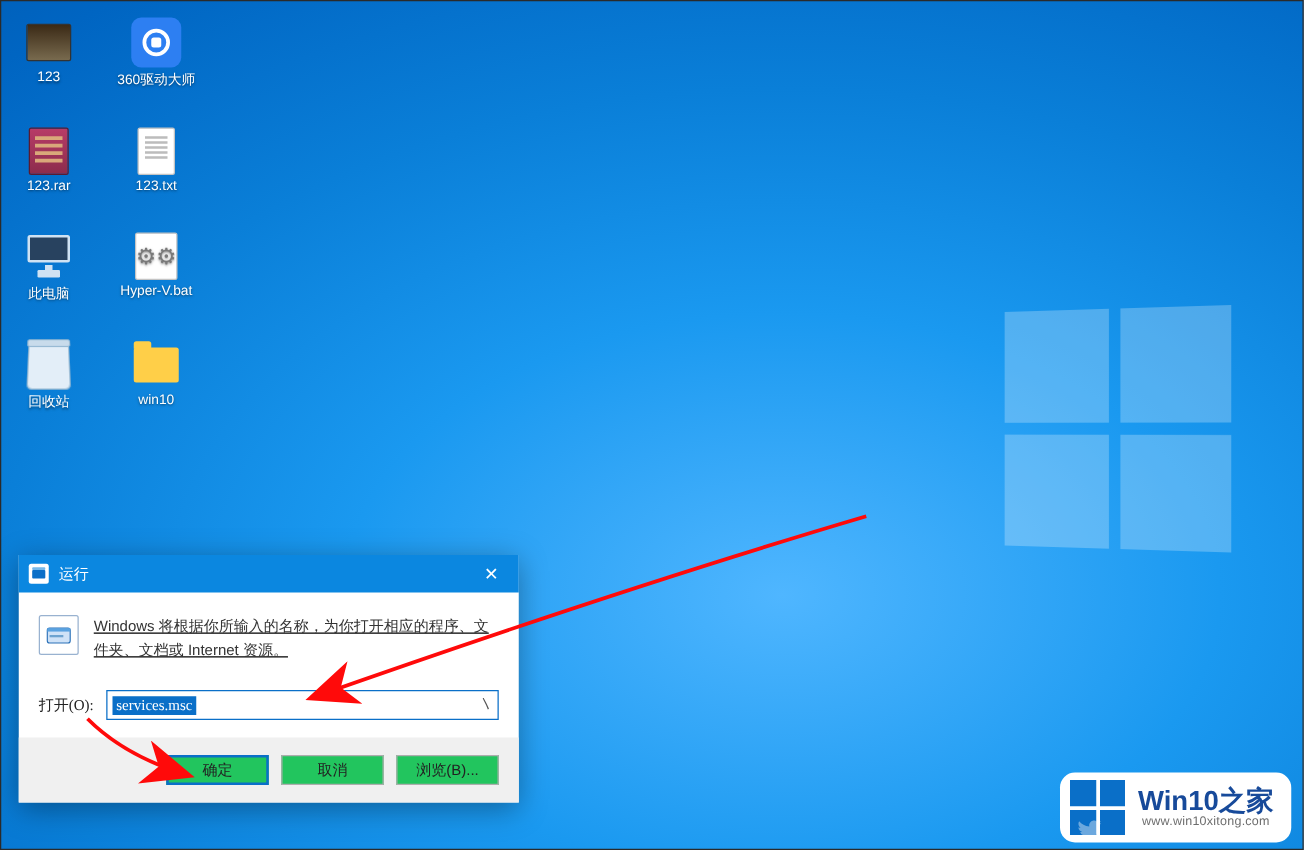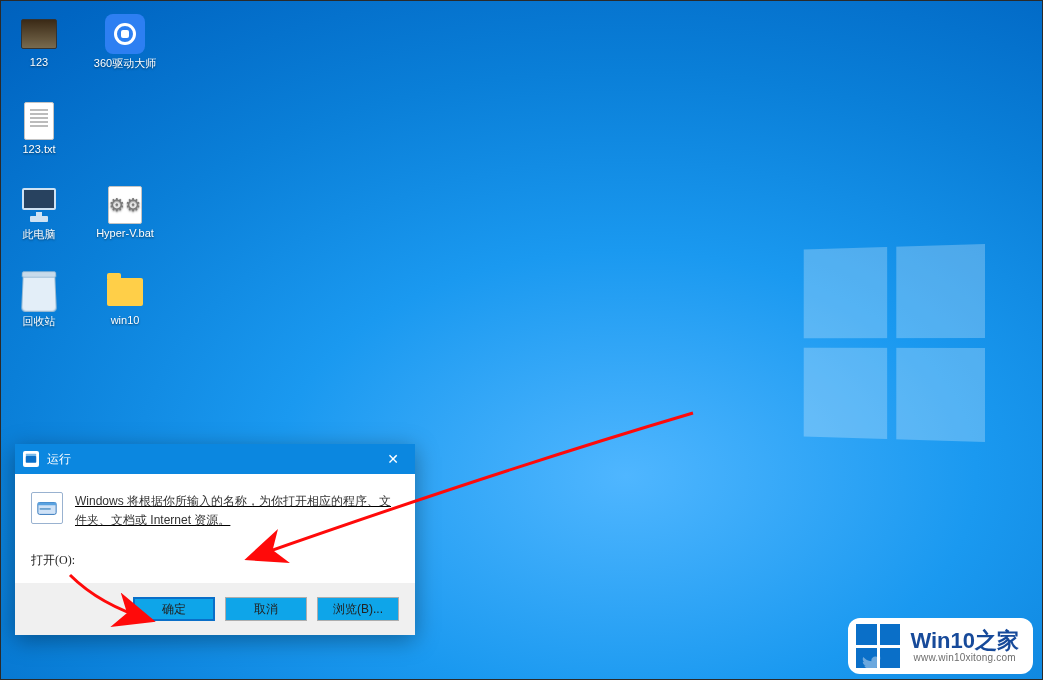--- a/index.html
+++ b/index.html
@@ -60,21 +60,21 @@
   .run-body{padding:18px 16px 4px 16px;display:flex;gap:12px;text-decoration:underline;}
   .run-body .ricon{width:32px;height:32px;background:#fff;border:1px solid #99b2d0;border-radius:2px;display:flex;align-items:center;justify-content:center;flex-shrink:0;}
   .run-body .desc{font-size:12px;color:#333;line-height:1.6;}
   .run-open{padding:18px 16px 14px 16px;display:flex;align-items:center;gap:10px;font-family:Liberation Serif, serif;}
   .run-open label{font-size:12px;color:#222;}
   .combo{flex:1;position:relative;height:24px;border:1px solid #0a6fc8;background:#fff;display:flex;align-items:center;}
   .combo .val{flex:1;height:100%;display:flex;align-items:center;padding:0 4px;}
   .combo .sel{background:#0a6fc8;color:#fff;padding:0px 3px;font-size:12px;}
   .combo .dd{width:18px;display:flex;align-items:center;justify-content:center;color:#555;font-size:10px;border-left:0;}
   .run-footer{background:#f0f0f0;padding:14px 16px;display:flex;justify-content:flex-end;gap:10px;}
-  .btn{width:82px;height:24px;background:#0ea5e9;border:1px solid #adadad;font-size:12px;color:#222;display:flex;align-items:center;justify-content:center;cursor:pointer;}
+  .btn{width:82px;height:24px;background:#22c55e;border:1px solid #adadad;font-size:12px;color:#222;display:flex;align-items:center;justify-content:center;cursor:pointer;}
   .btn.primary{border:2px solid #0a6fc8;}
 
   
   .arrows{position:absolute;inset:0;pointer-events:none;}
 
   
   .tray{position:absolute;right:160px;bottom:2px;color:#a4dcff;}
 
   
   .frame-border{position:absolute;inset:0;border:1px solid #2a2a2a;pointer-events:none;}
@@ -95,20 +95,26 @@
       <div class="d-icon">
         <div class="glyph">
             <div class="driver360">
               <div class="inner"></div>
             </div>
           </div>
         <div class="lbl">360驱动大师</div>
       </div>
     </div>
     <div class="icon-row">
+      <div class="d-icon">
+        <div class="glyph">
+            <div class="rar"></div>
+          </div>
+        <div class="lbl">123.rar</div>
+      </div>
       <div class="d-icon">
         <div class="glyph">
             <div class="txt"></div>
           </div>
         <div class="lbl">123.txt</div>
       </div>
     </div>
     <div class="icon-row">
       <div class="d-icon">
         <div class="glyph">
@@ -169,20 +175,26 @@
         <svg width="22" height="22" viewBox="0 0 24 24">
             <rect x="2" y="6" width="20" height="13" rx="2" fill="#cfe2f7" stroke="#2a71b8"></rect>
             <rect x="2" y="6" width="20" height="3" fill="#5aa2e0"></rect>
             <rect x="4" y="12" width="12" height="2" fill="#6da3d0"></rect>
           </svg>
       </div>
       <div class="desc">Windows 将根据你所输入的名称，为你打开相应的程序、文件夹、文档或 Internet 资源。</div>
     </div>
     <div class="run-open">
       <label>打开(O):</label>
+      <div class="combo">
+        <div class="val">
+          <span class="sel">services.msc</span>
+        </div>
+        <div class="dd">〵</div>
+      </div>
     </div>
     <div class="run-footer">
       <div class="btn primary">确定</div>
       <div class="btn">取消</div>
       <div class="btn">浏览(B)...</div>
     </div>
   </div>
 
   <div class="watermark">
     <div class="wm-logo">

